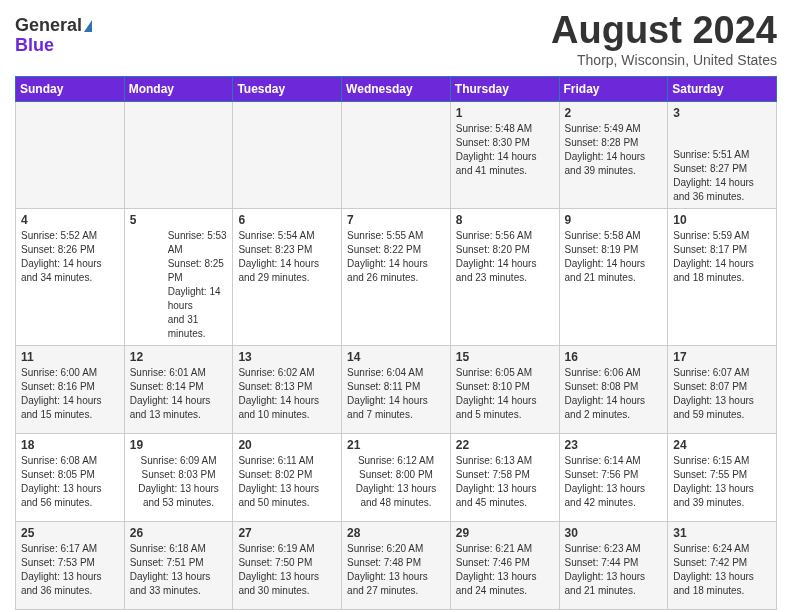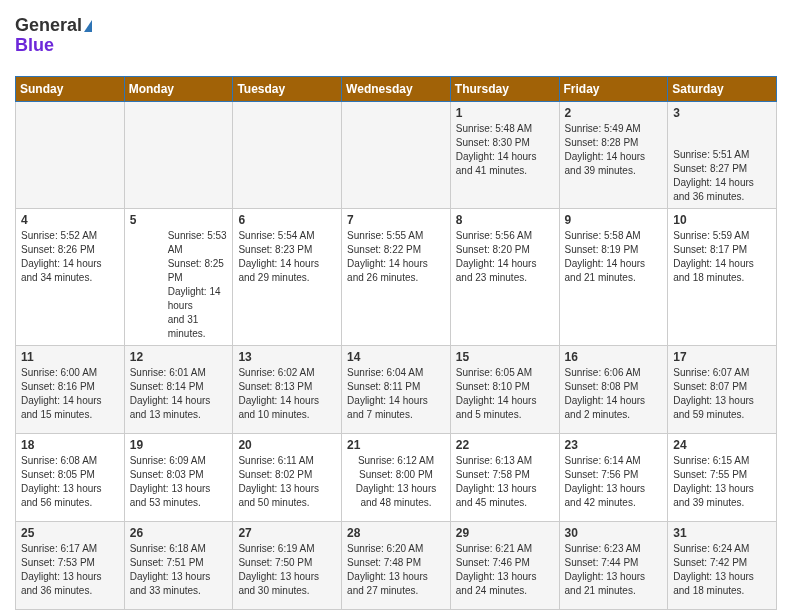--- a/index.html
+++ b/index.html
@@ -12,21 +12,21 @@
     }
     .page {
       width: 792px;
       background: #fff;
       padding: 10px 15px 15px 15px;
     }
     .header {
       display: flex;
       justify-content: space-between;
       align-items: flex-start;
-      margin-bottom: 20px;
+      margin-bottom: 8px;
     }
     .logo {
       display: flex;
       flex-direction: column;
       align-items: flex-start;
       margin-top: 6px;
     }
     .logo-text {
       font-size: 18px;
       font-weight: bold;
@@ -56,21 +56,21 @@
     .location {
       font-size: 14px;
       color: #555;
     }
     table {
       width: 100%;
       border-collapse: collapse;
       table-layout: fixed;
     }
     thead tr th {
-      background-color: #a16207;
+      background-color: #6d28d9;
       color: #fff;
       font-size: 12px;
       font-weight: bold;
       padding: 5px 4px;
       text-align: left;
       border: 1px solid #2E74B5;
     }
     tbody tr td {
       border: 1px solid #ccc;
       vertical-align: top;
@@ -101,20 +101,24 @@
 </head>
 <body>
 
 <div class="page">
   <div class="header">
     <div class="logo">
       <div class="logo-text">
         <span class="logo-general">General</span><span class="logo-triangle"></span><br>
         <span class="logo-blue">Blue</span>
       </div>
+    </div>
+    <div class="title-block">
+      <div class="month-title">August 2024</div>
+      <div class="location">Thorp, Wisconsin, United States</div>
     </div>
   </div>
 
   <table>
     <thead>
       <tr>
       <th>Sunday</th>
           <th>Monday</th>
           <th>Tuesday</th>
           <th>Wednesday</th>
@@ -256,21 +260,21 @@
         <tr>
           <td>
             <div class="date-num">18</div>
             <div class="cell-content" style="white-space: pre-line;">Sunrise: 6:08 AM
 Sunset: 8:05 PM
 Daylight: 13 hours
 and 56 minutes.</div>
           </td>
           <td>
             <div class="date-num">19</div>
-            <div class="cell-content" style="white-space: pre-line;">Sunrise: 6:09 AM
+            <div class="cell-content" style="white-space: pre-line; text-align: center;">Sunrise: 6:09 AM
 Sunset: 8:03 PM
 Daylight: 13 hours
 and 53 minutes.</div>
           </td>
           <td>
             <div class="date-num">20</div>
             <div class="cell-content" style="white-space: pre-line;">Sunrise: 6:11 AM
 Sunset: 8:02 PM
 Daylight: 13 hours
 and 50 minutes.</div>

